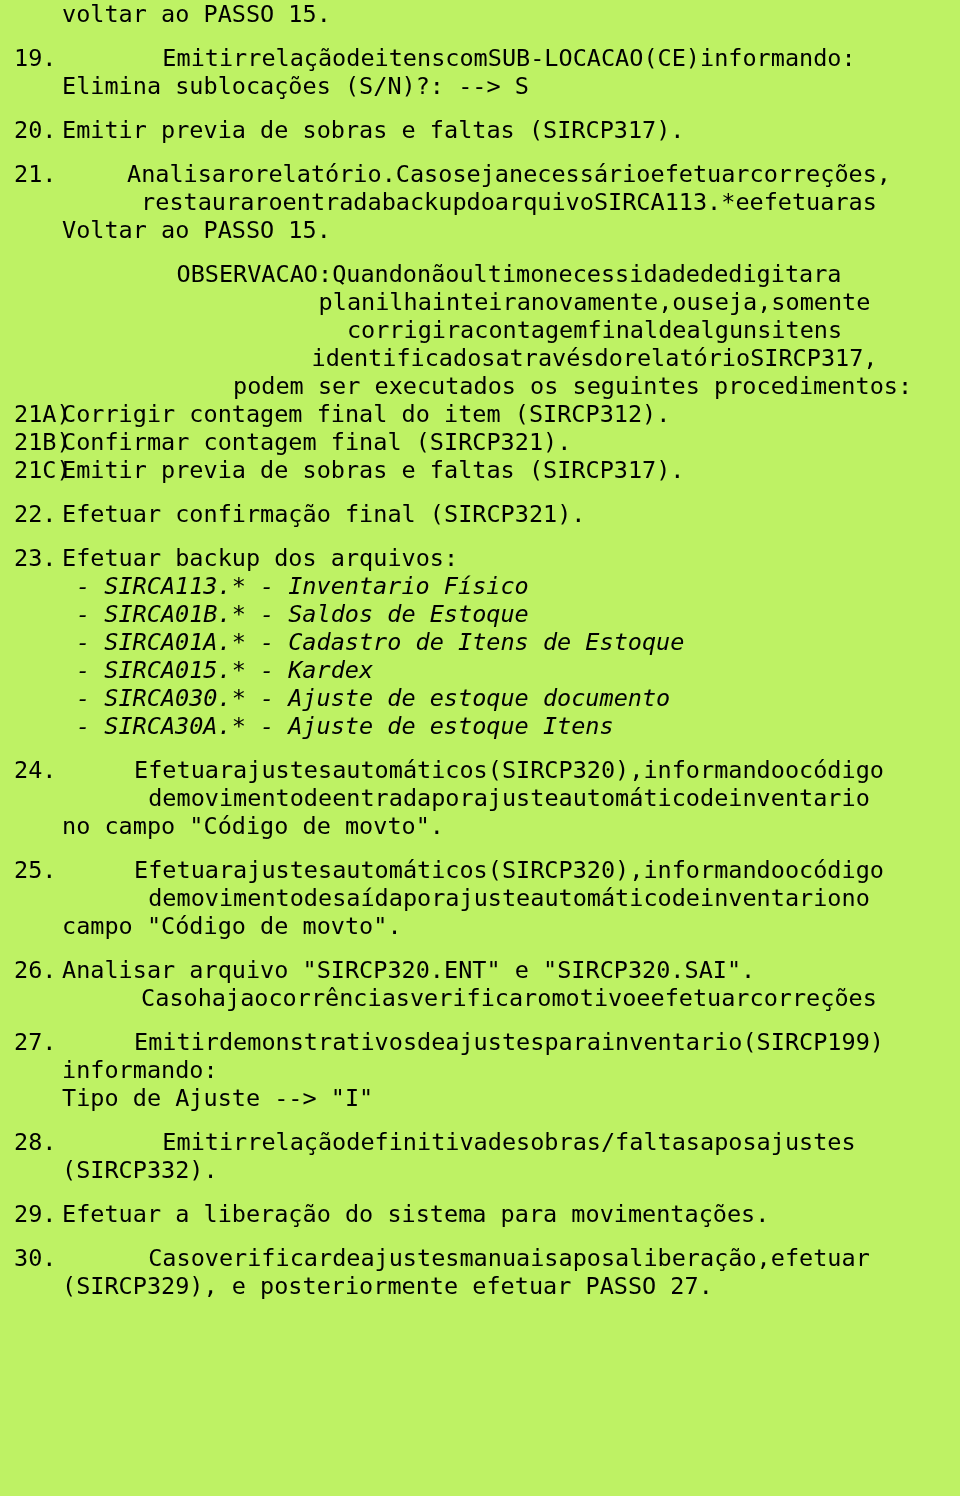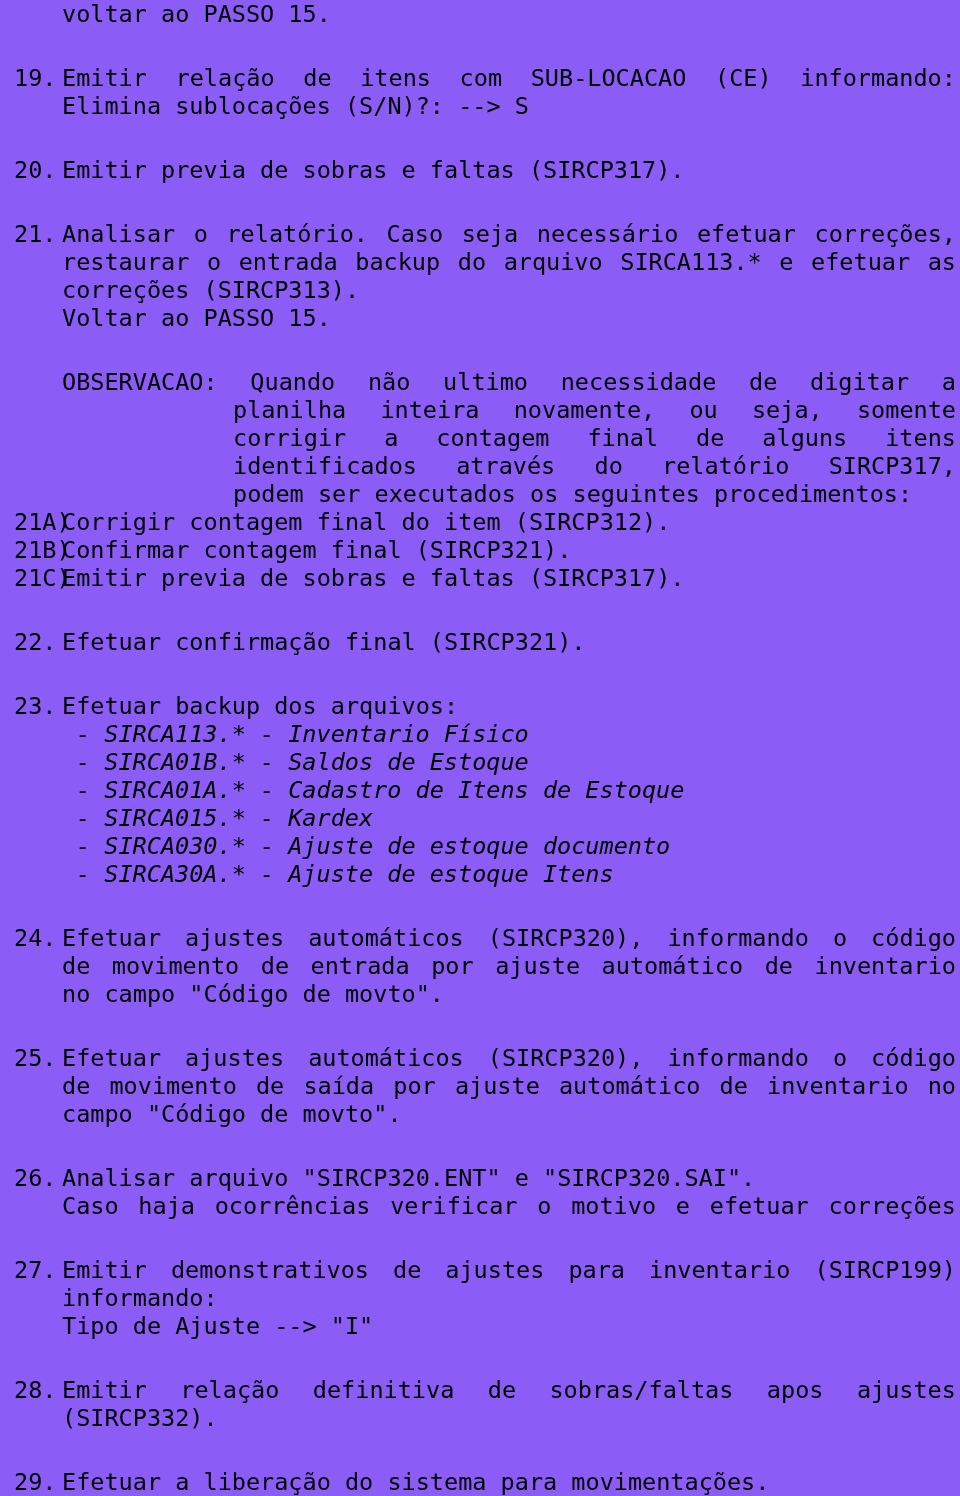--- a/index.html
+++ b/index.html
@@ -8,38 +8,38 @@
     background: #ffffff;
   }
   body {
     font-family: "DejaVu Sans Mono", "Liberation Mono", monospace;
     color: #000000;
   }
   .page {
     position: relative;
     width: 960px;
     height: 1496px;
-    background: #8b5cf6;
+    background: #bef264;
     overflow: hidden;
     box-sizing: border-box;
     padding: 0;
   }
   .doc {
     position: absolute;
     left: 14px;
     top: 0px;
     width: 942px;
   }
   
   .block {
     display: block;
     position: relative;
     margin: 0;
   }
-  .block.gap-before { margin-top: 36px; }
+  .block.gap-before { margin-top: 16px; }
 
   
   .row {
     display: flex;
     align-items: flex-start;
     height: 28px;
     line-height: 28px;
     font-size: 23.5px;
     letter-spacing: 0px;
     white-space: pre;
@@ -51,21 +51,21 @@
     white-space: pre;
   }
   .txt {
     flex: 1 1 auto;
     white-space: pre;
     overflow: visible;
   }
   
   .txt.just {
     display: flex;
-    justify-content: space-between;
+    justify-content: center;
     white-space: pre;
   }
   .txt.just > span { white-space: pre; }
 
   
   .obs-indent {
     padding-left: 171px;
     box-sizing: border-box;
   }
   
@@ -92,21 +92,20 @@
         <div class="block gap-before">
           <div class="row"><span class="num">19.</span><span class="txt just"><span>Emitir</span><span>relação</span><span>de</span><span>itens</span><span>com</span><span>SUB-LOCACAO</span><span>(CE)</span><span>informando:</span></span></div>
           <div class="row"><span class="num"></span><span class="txt">Elimina sublocações (S/N)?: --&gt; S</span></div>
         </div>
         <div class="block gap-before">
           <div class="row"><span class="num">20.</span><span class="txt">Emitir previa de sobras e faltas (SIRCP317).</span></div>
         </div>
         <div class="block gap-before">
           <div class="row"><span class="num">21.</span><span class="txt just"><span>Analisar</span><span>o</span><span>relatório.</span><span>Caso</span><span>seja</span><span>necessário</span><span>efetuar</span><span>correções,</span></span></div>
           <div class="row"><span class="num"></span><span class="txt just"><span>restaurar</span><span>o</span><span>entrada</span><span>backup</span><span>do</span><span>arquivo</span><span>SIRCA113.*</span><span>e</span><span>efetuar</span><span>as</span></span></div>
-          <div class="row"><span class="num"></span><span class="txt">correções (SIRCP313).</span></div>
           <div class="row"><span class="num"></span><span class="txt">Voltar ao PASSO 15.</span></div>
         </div>
       </div>
 
     <div class="block gap-before">
       <div class="row">
         <span class="num"></span>
         <span class="txt just" id="obs-first"><span>OBSERVACAO:</span><span>Quando</span><span>não</span><span>ultimo</span><span>necessidade</span><span>de</span><span>digitar</span><span>a</span></span>
       </div>
       <div id="obs-cont">

